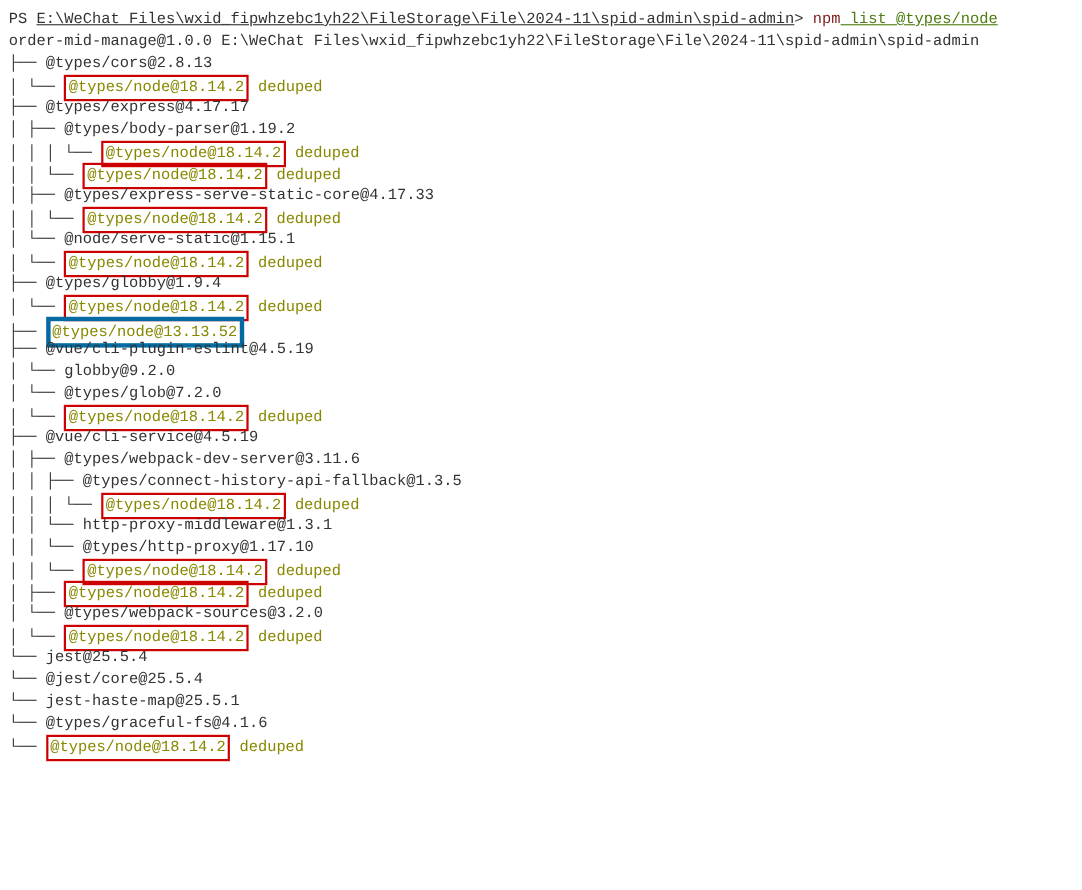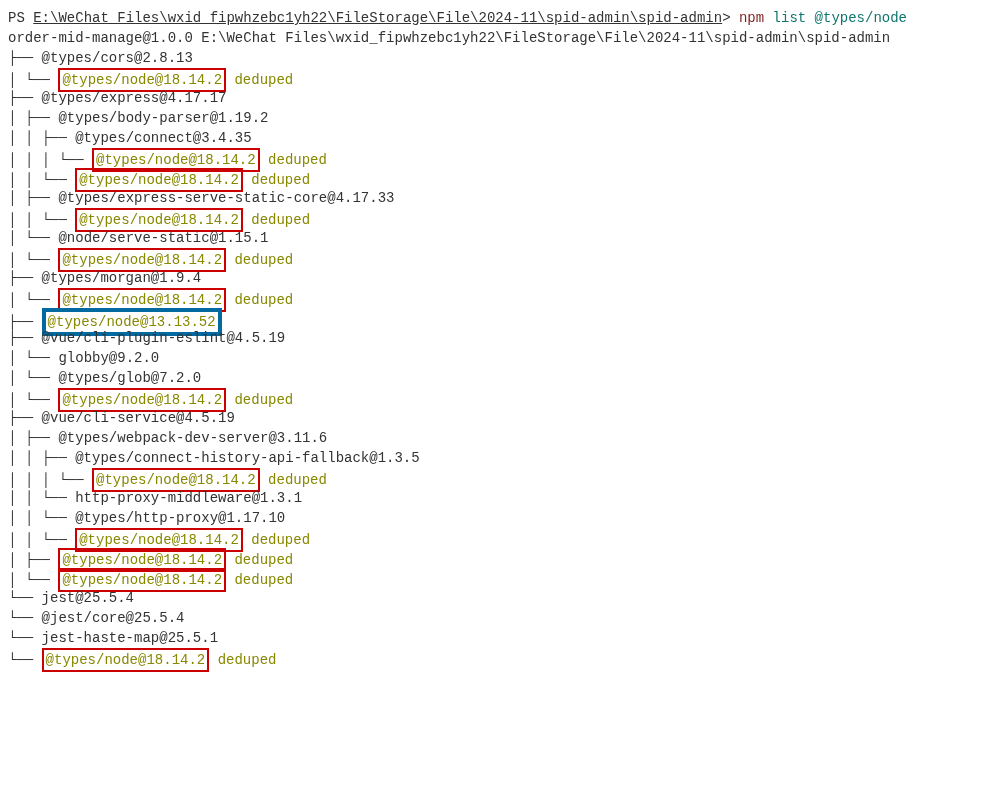--- a/index.html
+++ b/index.html
@@ -12,21 +12,21 @@
       color: #333333;
       white-space: nowrap;
     }
     .line {
       display: block;
       height: 20px;
     }
     .prompt-ps { color: #333333; }
     .prompt-path { color: #333333; text-decoration: underline; }
     .cmd-yellow { color: #7f1d1d; }
-    .cmd-gray { color: #0f766e; }
+    .cmd-gray { color: #4d7c0f; text-decoration: underline; }
     .dir-text { color: #333333; }
     .tree-char { color: #333333; }
     .pkg { color: #333333; margin-top: 12px; }
     .dedup { color: #888800; }
     .box-red {
       border: 2px solid #cc0000;
       padding: 0 2px;
       display: inline-block;
     }
     .box-green {
@@ -49,35 +49,34 @@
   </span>
 
   <span class="line"><span class="tree-char">├── </span><span class="pkg">@types/cors@2.8.13</span></span>
 
   <span class="line"><span class="tree-char">│ </span><span class="tree-char">└── </span><span class="box-red"><span class="dedup">@types/node@18.14.2</span></span><span class="dedup"> deduped</span></span>
 
   <span class="line"><span class="tree-char">├── </span><span class="pkg">@types/express@4.17.17</span></span>
 
   <span class="line"><span class="tree-char">│ </span><span class="tree-char">├── </span><span class="pkg">@types/body-parser@1.19.2</span></span>
 
-  <span class="line"><span class="tree-char">│ │ </span><span class="tree-char">├── </span><span class="pkg">@types/connect@3.4.35</span></span>
 
   <span class="line"><span class="tree-char">│ │ │ </span><span class="tree-char">└── </span><span class="box-red"><span class="dedup">@types/node@18.14.2</span></span><span class="dedup"> deduped</span></span>
 
   <span class="line"><span class="tree-char">│ │ </span><span class="tree-char">└── </span><span class="box-red"><span class="dedup">@types/node@18.14.2</span></span><span class="dedup"> deduped</span></span>
 
   <span class="line"><span class="tree-char">│ </span><span class="tree-char">├── </span><span class="pkg">@types/express-serve-static-core@4.17.33</span></span>
 
   <span class="line"><span class="tree-char">│ │ </span><span class="tree-char">└── </span><span class="box-red"><span class="dedup">@types/node@18.14.2</span></span><span class="dedup"> deduped</span></span>
 
   <span class="line"><span class="tree-char">│ </span><span class="tree-char">└── </span><span class="pkg">@node/serve-static@1.15.1</span></span>
 
   <span class="line"><span class="tree-char">│ </span><span class="tree-char">  </span><span class="tree-char">└── </span><span class="box-red"><span class="dedup">@types/node@18.14.2</span></span><span class="dedup"> deduped</span></span>
 
-  <span class="line"><span class="tree-char">├── </span><span class="pkg">@types/morgan@1.9.4</span></span>
+  <span class="line"><span class="tree-char">├── </span><span class="pkg">@types/globby@1.9.4</span></span>
 
   <span class="line"><span class="tree-char">│ </span><span class="tree-char">└── </span><span class="box-red"><span class="dedup">@types/node@18.14.2</span></span><span class="dedup"> deduped</span></span>
 
   <span class="line"><span class="tree-char">├── </span><span class="box-green"><span class="dedup">@types/node@13.13.52</span></span></span>
 
   <span class="line"><span class="tree-char">├── </span><span class="pkg">@vue/cli-plugin-eslint@4.5.19</span></span>
 
   <span class="line"><span class="tree-char">│ </span><span class="tree-char">└── </span><span class="pkg">globby@9.2.0</span></span>
 
   <span class="line"><span class="tree-char">│ </span><span class="tree-char">  </span><span class="tree-char">└── </span><span class="pkg">@types/glob@7.2.0</span></span>
@@ -94,25 +93,27 @@
 
   <span class="line"><span class="tree-char">│ │ </span><span class="tree-char">└── </span><span class="pkg">http-proxy-middleware@1.3.1</span></span>
 
   <span class="line"><span class="tree-char">│ │ </span><span class="tree-char">  </span><span class="tree-char">└── </span><span class="pkg">@types/http-proxy@1.17.10</span></span>
 
   <span class="line"><span class="tree-char">│ │ </span><span class="tree-char">    </span><span class="tree-char">└── </span><span class="box-red"><span class="dedup">@types/node@18.14.2</span></span><span class="dedup"> deduped</span></span>
 
 
   <span class="line"><span class="tree-char">│ </span><span class="tree-char">  </span><span class="tree-char">├── </span><span class="box-red"><span class="dedup">@types/node@18.14.2</span></span><span class="dedup"> deduped</span></span>
 
+  <span class="line"><span class="tree-char">│ </span><span class="tree-char">  </span><span class="tree-char">└── </span><span class="pkg">@types/webpack-sources@3.2.0</span></span>
 
   <span class="line"><span class="tree-char">│ </span><span class="tree-char">    </span><span class="tree-char">└── </span><span class="box-red"><span class="dedup">@types/node@18.14.2</span></span><span class="dedup"> deduped</span></span>
 
   <span class="line"><span class="tree-char">└── </span><span class="pkg">jest@25.5.4</span></span>
 
   <span class="line"><span class="tree-char">  </span><span class="tree-char">└── </span><span class="pkg">@jest/core@25.5.4</span></span>
 
   <span class="line"><span class="tree-char">    </span><span class="tree-char">└── </span><span class="pkg">jest-haste-map@25.5.1</span></span>
 
+  <span class="line"><span class="tree-char">      </span><span class="tree-char">└── </span><span class="pkg">@types/graceful-fs@4.1.6</span></span>
 
   <span class="line"><span class="tree-char">        </span><span class="tree-char">└── </span><span class="box-red"><span class="dedup">@types/node@18.14.2</span></span><span class="dedup"> deduped</span></span>
 
 </div>
 
 </body></html>

